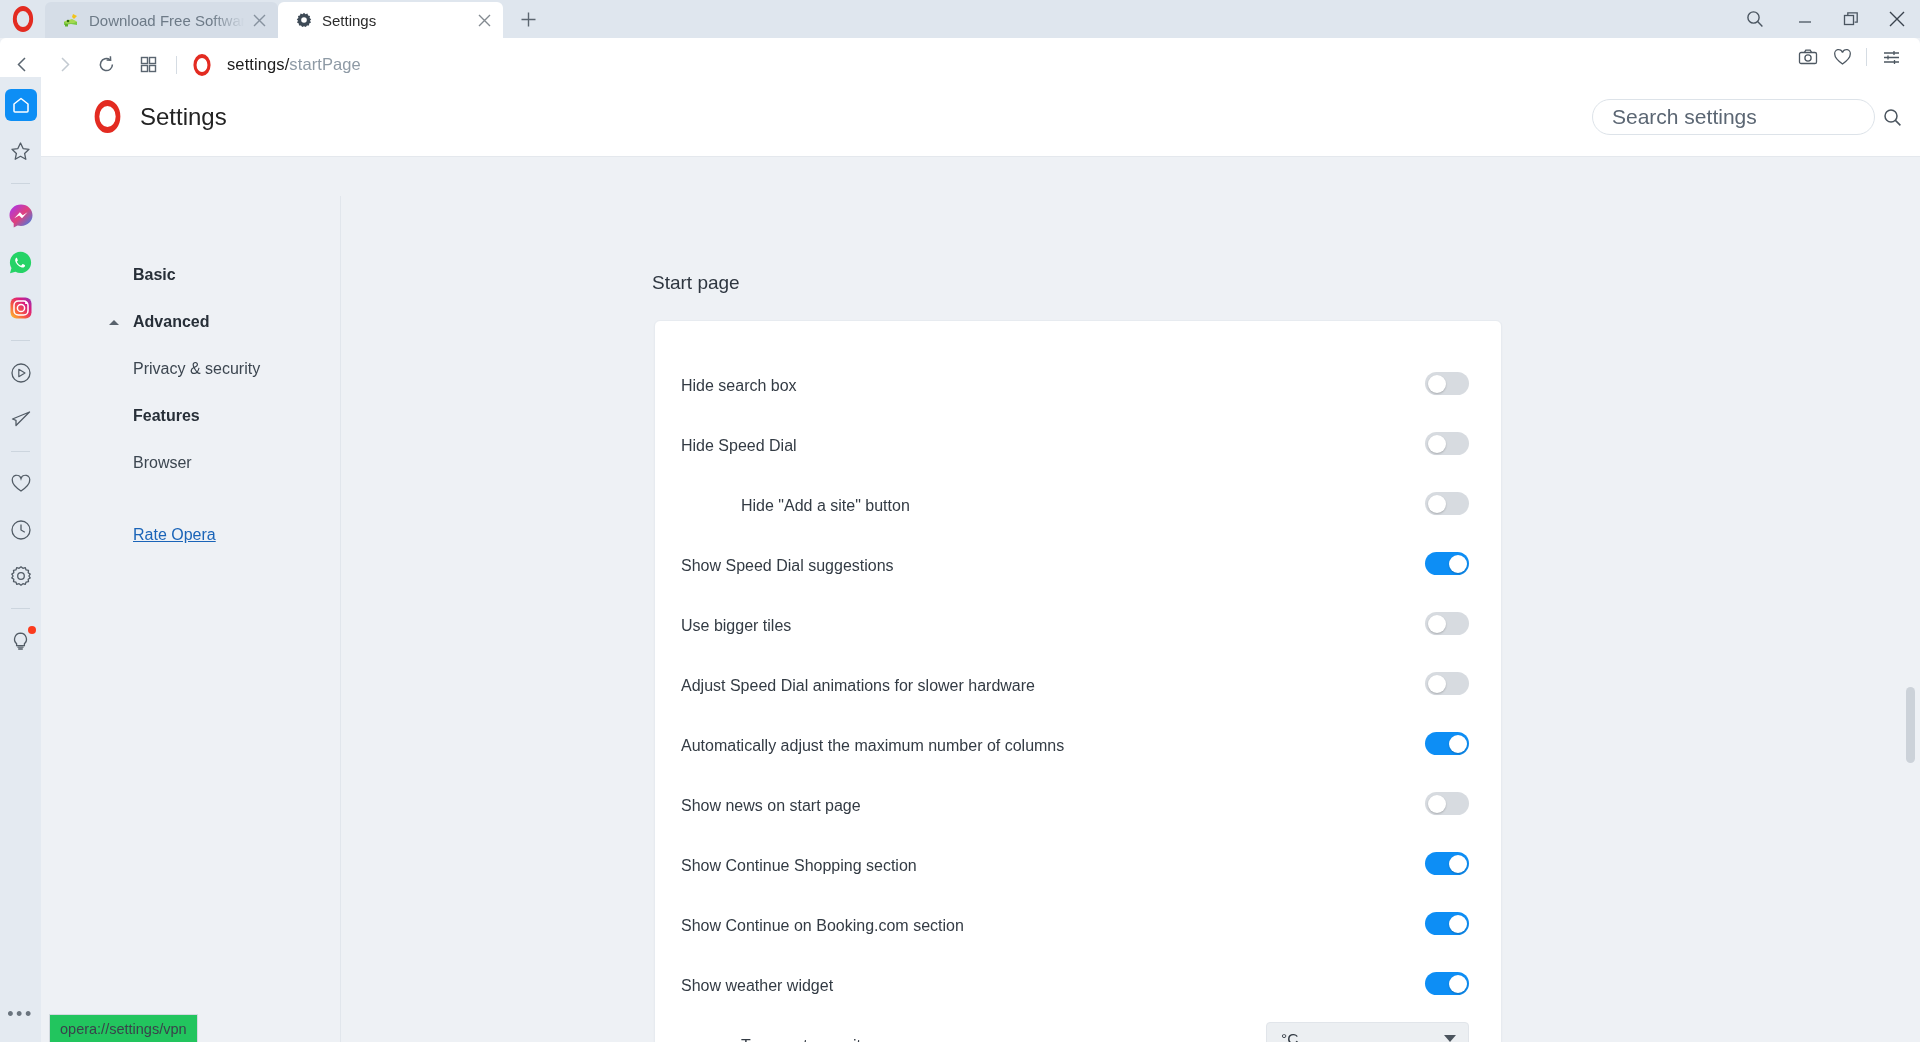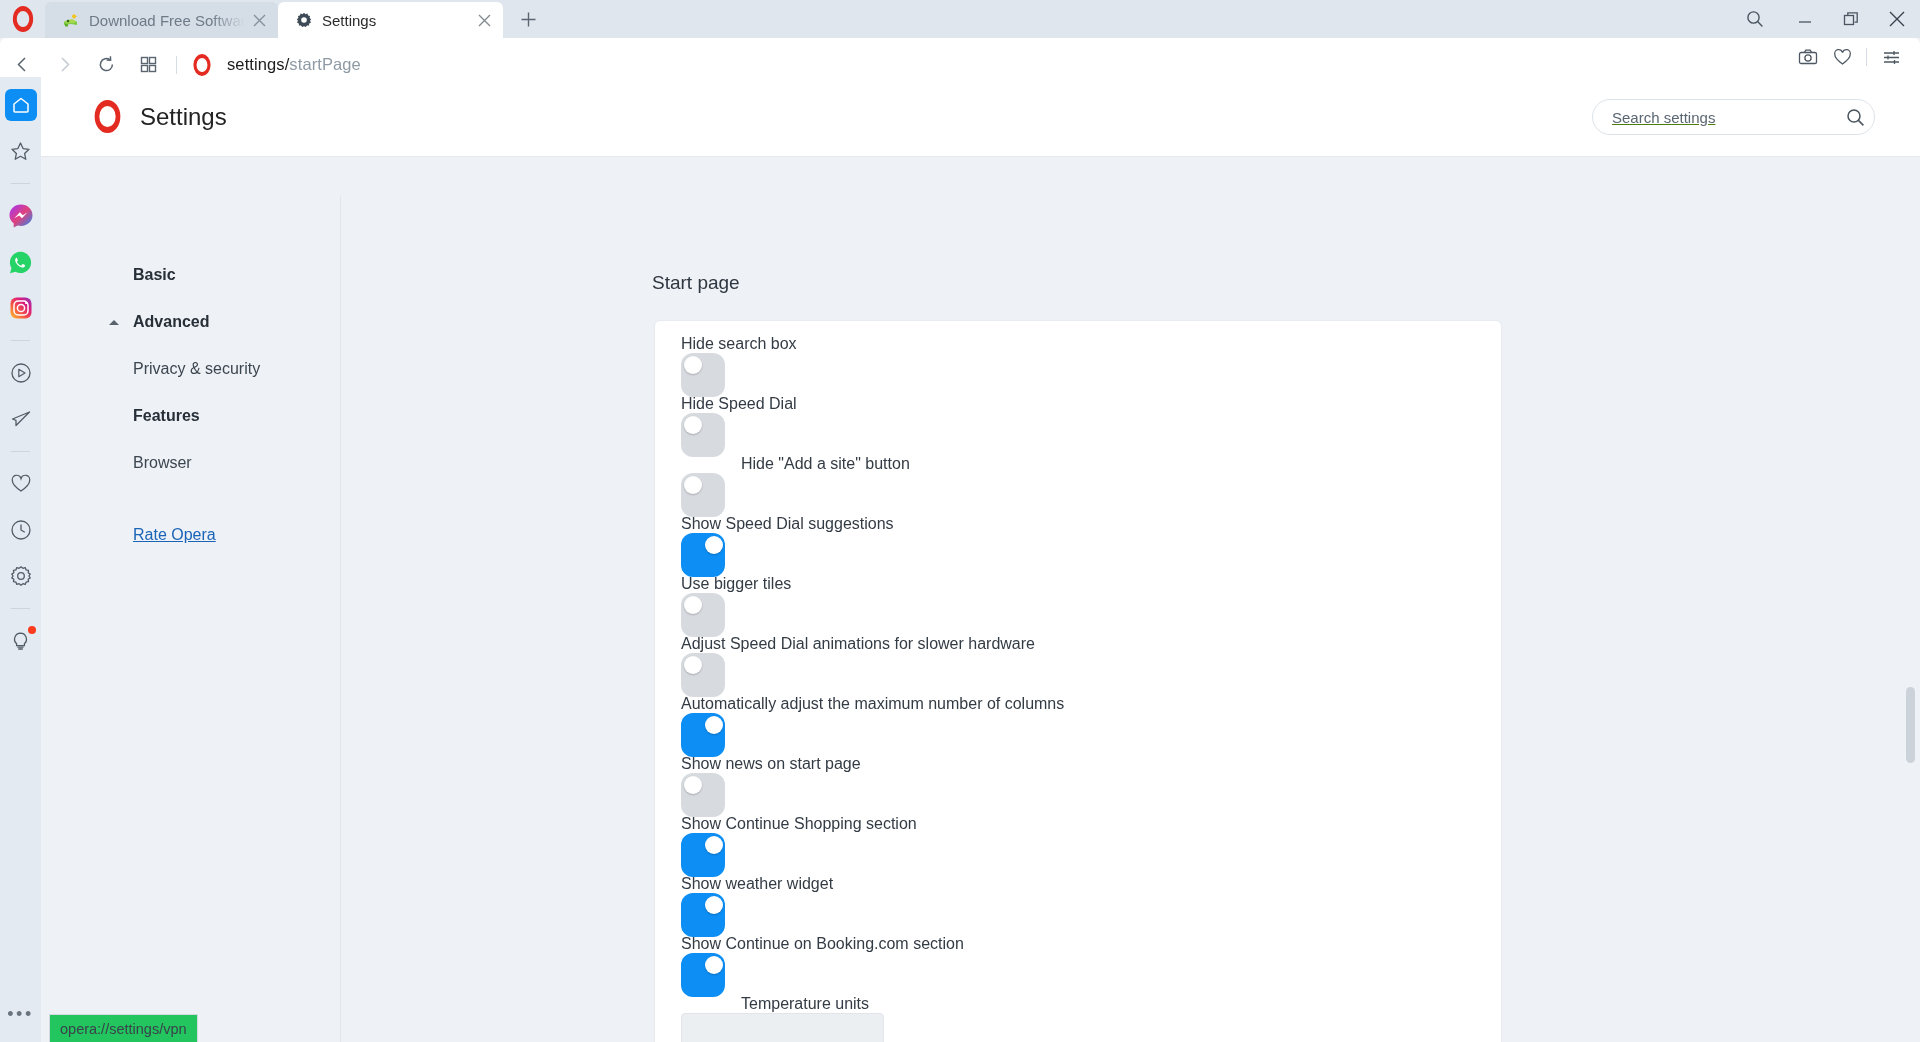--- a/index.html
+++ b/index.html
@@ -216,24 +216,23 @@
     border: 1px solid #dde3e9;
     border-radius: 18px;
     background: #ffffff;
     display: flex; align-items: center;
   }
   .search-input {
     flex: 1;
     border: 0; outline: 0;
     background: transparent;
     font-family: "Liberation Sans", sans-serif;
-    font-size: 15px;
-    color: #4d7c0f;
+    font-size: 21px;
+    color: #3b82f6;
     padding-left: 19px;
-    text-decoration: underline;
   }
   .search-input::placeholder { color: #5b6673; }
   .search-ico {
     width: 38px; height: 34px;
     display: flex; align-items: center; justify-content: center;
     color: #4a545e;
   }
 
   
   .snav {
@@ -287,23 +286,22 @@
     left: 313px; top: 163px;
     width: 848px;
     background: #ffffff;
     border: 1px solid #e7ebf0;
     border-radius: 6px;
     box-shadow: 0 1px 2px rgba(20,40,70,.04);
     padding: 14px 0 16px 0;
   }
   .row {
     height: 60px;
-    display: flex; align-items: flex-start;
+    display: flex; align-items: flex-end;
     padding: 0 32px 0 26px;
-    flex-direction: column;
   }
   .row-label {
     flex: 1;
     font-size: 16px;
     color: #333b44;
   }
   .row.indent .row-label { padding-left: 60px; }
 
   
   .toggle {
@@ -704,27 +702,27 @@
             <span class="knob"></span>
           </div>
         </div>
         <div class="row">
           <div class="row-label">Show Continue Shopping section</div>
           <div class="toggle on">
             <span class="knob"></span>
           </div>
         </div>
         <div class="row">
+          <div class="row-label">Show Continue on Booking.com section</div>
+          <div class="toggle on">
+            <span class="knob"></span>
+          </div>
+        </div>
+        <div class="row">
           <div class="row-label">Show weather widget</div>
-          <div class="toggle on">
-            <span class="knob"></span>
-          </div>
-        </div>
-        <div class="row">
-          <div class="row-label">Show Continue on Booking.com section</div>
           <div class="toggle on">
             <span class="knob"></span>
           </div>
         </div>
         <div class="row indent">
           <div class="row-label">Temperature units</div>
           <div class="select">
             <span class="sel-val">°C</span>
             <span class="sel-caret"></span>
           </div>

